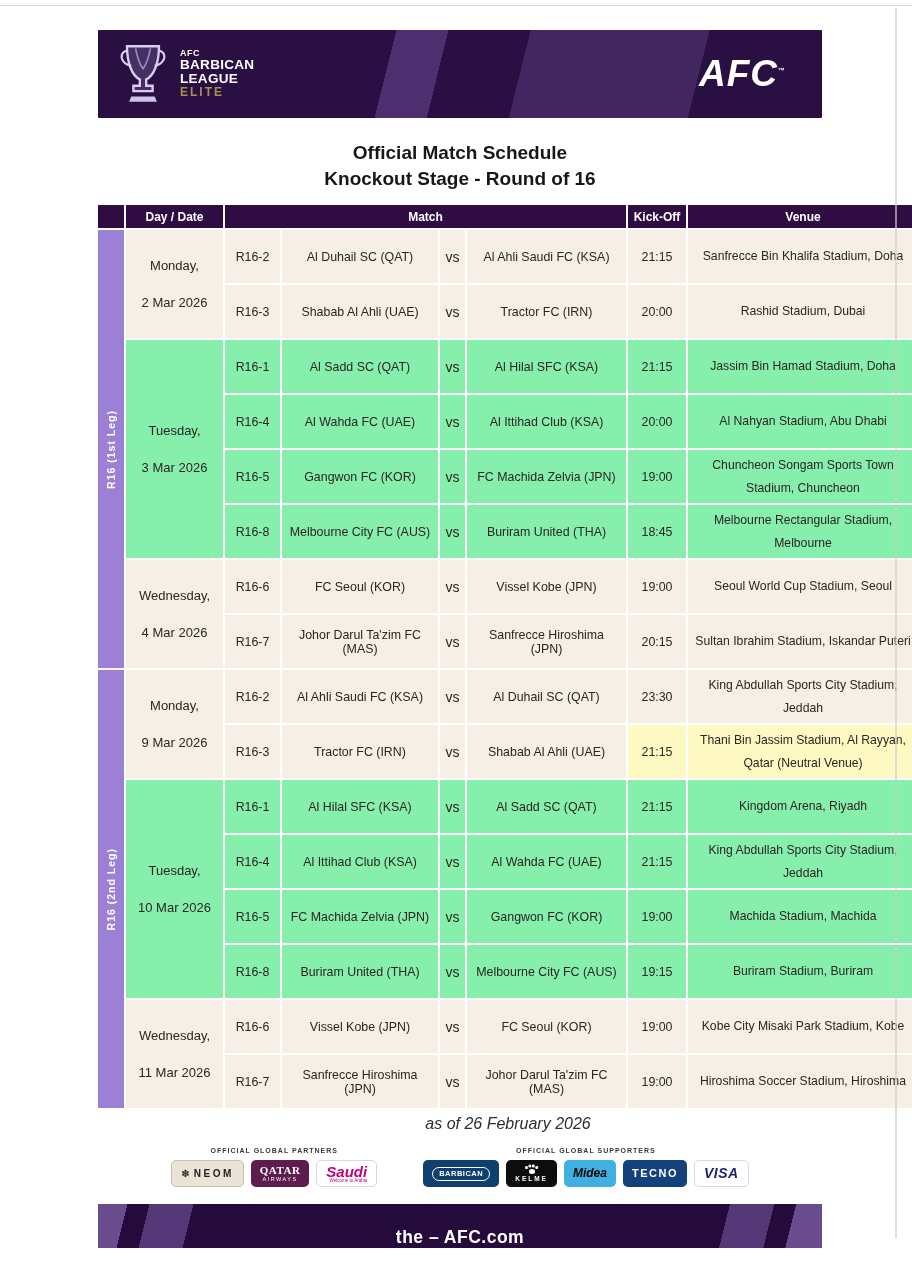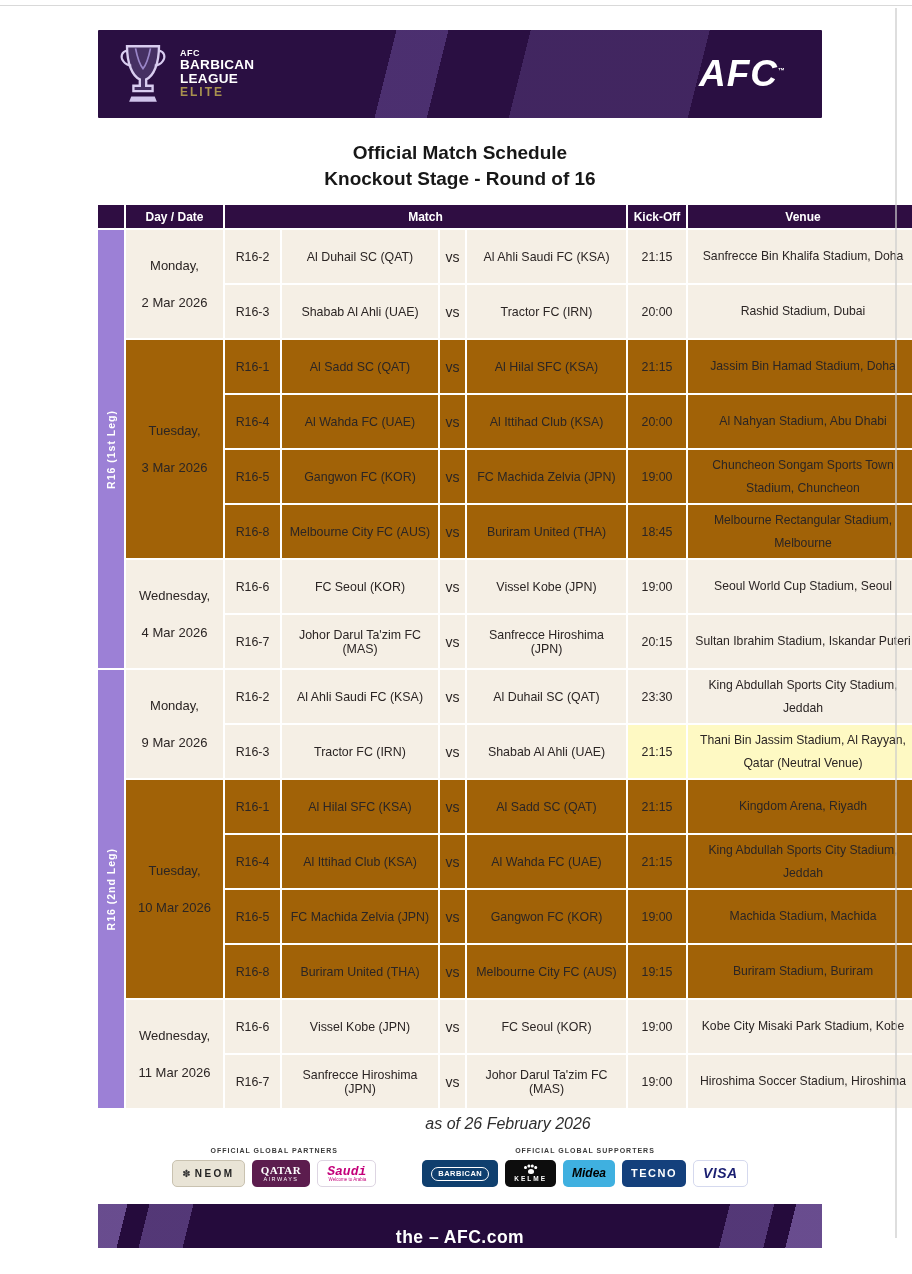--- a/index.html
+++ b/index.html
@@ -30,21 +30,21 @@
   
   .schedule-head{margin-top:14px;display:grid;gap:2px;width:820px;
     grid-template-columns:26px 97px 55px 156px 25px 159px 58px 230px;grid-auto-rows:23px;}
   .head-cell{background:#2f0d42;color:#fff;font-weight:700;font-size:12px;
     display:flex;align-items:center;justify-content:center;}
   .schedule-body{margin-top:2px;display:grid;gap:2px;width:820px;
     grid-template-columns:26px 97px 55px 156px 25px 159px 58px 230px;grid-auto-rows:53px;}
   .cell{display:flex;align-items:center;justify-content:center;text-align:center;
     font-size:12.4px;padding:2px 5px;box-sizing:border-box;color:#2b2524;}
   .cream{background:#f5efe5;}
-  .tan{background:#a16207;}
+  .tan{background:#86efac;}
   .hl{background:#fef9c3;}
   .venue-cell{line-height:23px;font-size:12.2px;}
   .date-cell{flex-direction:column;gap:22px;font-size:13px;}
   .vs-cell{font-size:14px;}
   .leg-strip{background:#9c80d6;display:flex;align-items:center;justify-content:center;}
   .leg-text{writing-mode:vertical-rl;transform:rotate(180deg);color:#fff;font-size:10.5px;
     font-weight:700;letter-spacing:1px;white-space:nowrap;}
 
   
   .note{margin-top:7px;text-align:center;font-style:italic;font-size:16px;color:#2e2e2e;width:820px;}
@@ -58,21 +58,21 @@
     padding:0 9px;min-width:44px;box-sizing:border-box;}
   .stack{display:flex;flex-direction:column;align-items:center;justify-content:center;line-height:1.05;}
   .logo-neom{background:#e9e4d6;border:1px solid #c9c2b0;color:#222;}
   .logo-neom .stack{flex-direction:row;gap:4px;}
   .logo-neom .l0{font-size:10px;font-weight:700;letter-spacing:2.5px;}
   .flower-icon{font-size:10px;color:#333;}
   .logo-qatar-airways{background:#5c1d4e;color:#fff;}
   .logo-qatar-airways .l0{font-family:"Liberation Serif",serif;font-size:11px;font-weight:700;letter-spacing:.5px;}
   .logo-qatar-airways .l1{font-size:5.5px;letter-spacing:1.5px;}
   .logo-saudi{background:#fff;border:1px solid #ddd5e2;color:#c4007a;}
-  .logo-saudi .l0{font-family:Liberation Mono, monospace;font-style:italic;font-weight:700;font-size:13px;}
+  .logo-saudi .l0{font-family:Liberation Sans, sans-serif;font-style:italic;font-weight:700;font-size:15px;}
   .logo-saudi .sub{font-size:4.5px;color:#c4007a;align-self:flex-end;}
   .logo-barbican{background:#0f3f6e;color:#fff;}
   .logo-barbican .l0{border:1px solid #fff;border-radius:9px;padding:2px 6px;font-size:7.5px;font-weight:700;letter-spacing:.5px;}
   .logo-kelme{background:#0d0d0d;color:#fff;}
   .logo-kelme .stack{gap:2px;}
   .logo-kelme .l0{font-size:6.5px;font-weight:700;letter-spacing:2px;}
   .paw-icon{display:inline-block;width:13px;height:9px;position:relative;}
   .paw-icon::before{content:"";position:absolute;left:3.5px;top:4px;width:6px;height:5px;background:#fff;border-radius:50% 50% 45% 45%;}
   .paw-icon::after{content:"";position:absolute;width:2.6px;height:3.2px;background:#fff;border-radius:50%;left:0;top:1px;
     box-shadow:3.4px -1.4px 0 #fff,6.8px -1.4px 0 #fff,10.2px 0 0 #fff;}

